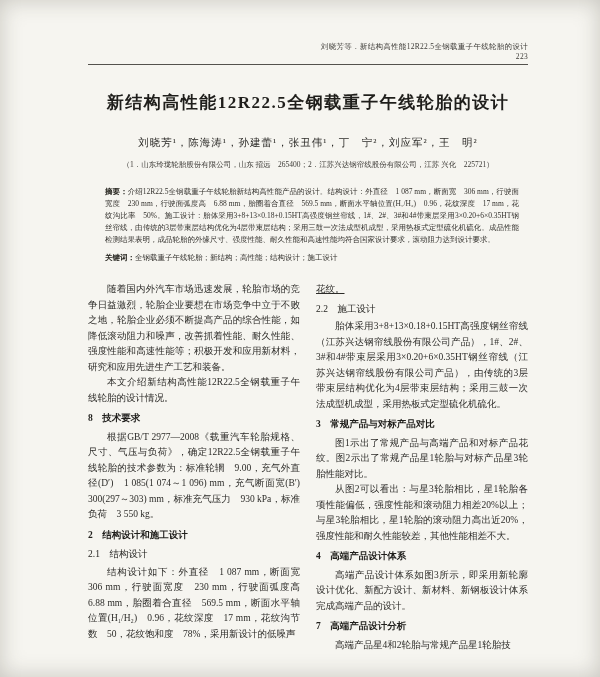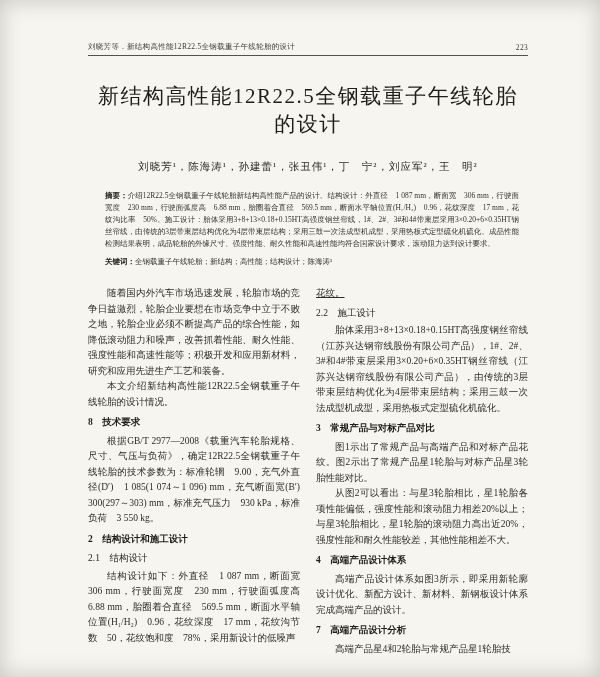--- a/index.html
+++ b/index.html
@@ -15,25 +15,25 @@
     background:#f6f5f0;
     overflow:hidden;
     box-shadow: inset 0 0 22px rgba(60,55,45,0.25);
   }
   .content {
     position:absolute; left:88px; top:0; width:440px;
   }
   .running-head {
     display:flex; justify-content:space-between; align-items:flex-end;
     padding-top:42px;
-    font-size:7.5px; letter-spacing:0.3px; color:#3c3a36;
+    font-size:7.5px; letter-spacing:0.3px; color:#3c3a36;flex-direction:column;
   }
   .rule { border-bottom:1px solid #54524d; margin-top:3px; }
   .title {
-    text-align:center; font-size:21px; font-weight:normal;
+    text-align:center; font-size:17px; font-weight:bold;
     letter-spacing:1.5px; margin-top:26px; color:#1f1e1b;
   }
   .authors { text-align:center; font-size:10.5px; margin-top:22px; letter-spacing:1px; }
   .affiliation { text-align:center; font-size:7.5px; margin-top:10px; color:#3c3a36; }
   .abstract {
     margin:16px 9px 0 17px;
     font-size:7.5px; line-height:12px; text-align:justify; color:#33312d;
   }
   .abstract .label, .keywords .label { font-weight:bold; color:#26251f; }
   .keywords {
@@ -58,24 +58,25 @@
 
     <div class="running-head">
       <span>刘晓芳等．新结构高性能12R22.5全钢载重子午线轮胎的设计</span>
       <span>223</span>
     </div>
     <div class="rule"></div>
 
     <h1 class="title">新结构高性能12R22.5全钢载重子午线轮胎的设计</h1>
 
     <div class="authors">刘晓芳¹，陈海涛¹，孙建蕾¹，张丑伟¹，丁　宁²，刘应军²，王　明²</div>
+    <div class="affiliation">（1．山东玲珑轮胎股份有限公司，山东 招远　265400；2．江苏兴达钢帘线股份有限公司，江苏 兴化　225721）</div>
 
     <div class="abstract"><span class="label">摘要：</span><span>介绍12R22.5全钢载重子午线轮胎新结构高性能产品的设计。结构设计：外直径　1 087 mm，断面宽　306 mm，行驶面宽度　230 mm，行驶面弧度高　6.88 mm，胎圈着合直径　569.5 mm，断面水平轴位置(H₁/H₂)　0.96，花纹深度　17 mm，花纹沟比率　50%。施工设计：胎体采用3+8+13×0.18+0.15HT高强度钢丝帘线，1#、2#、3#和4#带束层采用3×0.20+6×0.35HT钢丝帘线，由传统的3层带束层结构优化为4层带束层结构；采用三鼓一次法成型机成型，采用热板式定型硫化机硫化。成品性能检测结果表明，成品轮胎的外缘尺寸、强度性能、耐久性能和高速性能均符合国家设计要求，滚动阻力达到设计要求。</span></div>
 
-    <div class="keywords"><span class="label">关键词：</span><span>全钢载重子午线轮胎；新结构；高性能；结构设计；陈海涛¹</span></div>
+    <div class="keywords"><span class="label">关键词：</span><span>全钢载重子午线轮胎；新结构；高性能；结构设计；施工设计</span></div>
 
     <div class="columns">
 
       <div class="col">
         <p class="body-p">随着国内外汽车市场迅速发展，轮胎市场的竞争日益激烈，轮胎企业要想在市场竞争中立于不败之地，轮胎企业必须不断提高产品的综合性能，如降低滚动阻力和噪声，改善抓着性能、耐久性能、强度性能和高速性能等；积极开发和应用新材料，研究和应用先进生产工艺和装备。</p>
         <p class="body-p">本文介绍新结构高性能12R22.5全钢载重子午线轮胎的设计情况。</p>
         <div class="h-sec">8　技术要求</div>
         <p class="body-p">根据GB/T 2977—2008《载重汽车轮胎规格、尺寸、气压与负荷》，确定12R22.5全钢载重子午线轮胎的技术参数为：标准轮辋　9.00，充气外直径(D′)　1 085(1 074～1 096) mm，充气断面宽(B′)　300(297～303) mm，标准充气压力　930 kPa，标准负荷　3 550 kg。</p>
         <div class="h-sec">2　结构设计和施工设计</div>
         <div class="h-sub">2.1　结构设计</div>

